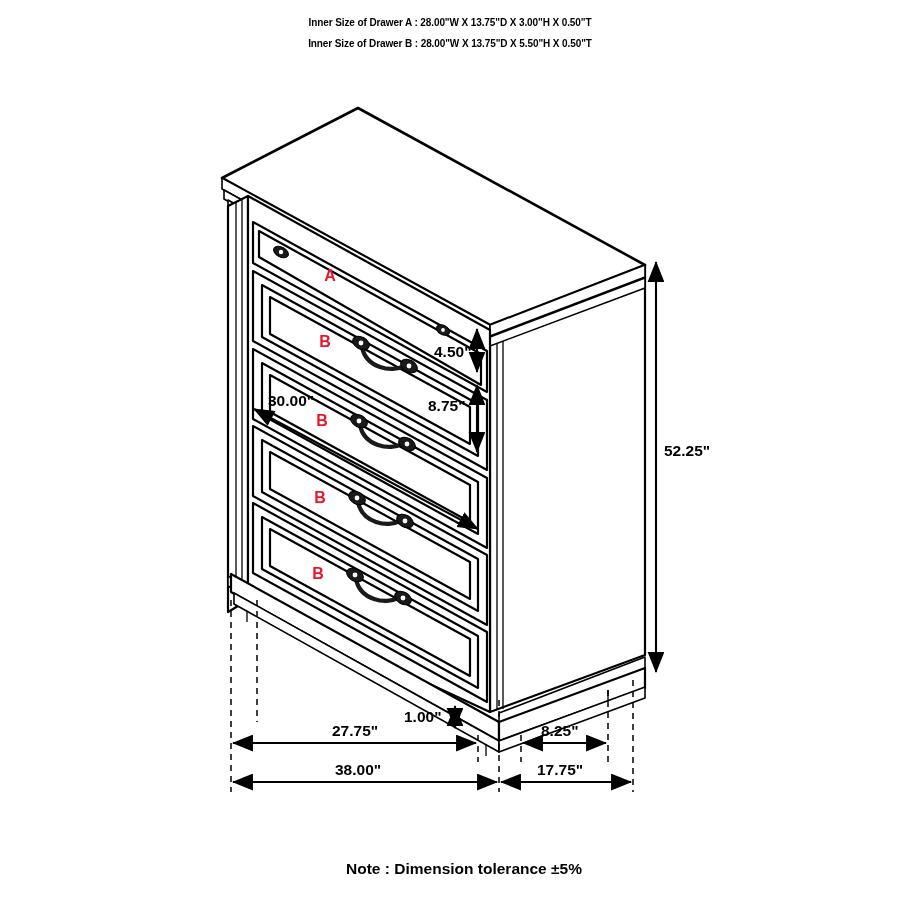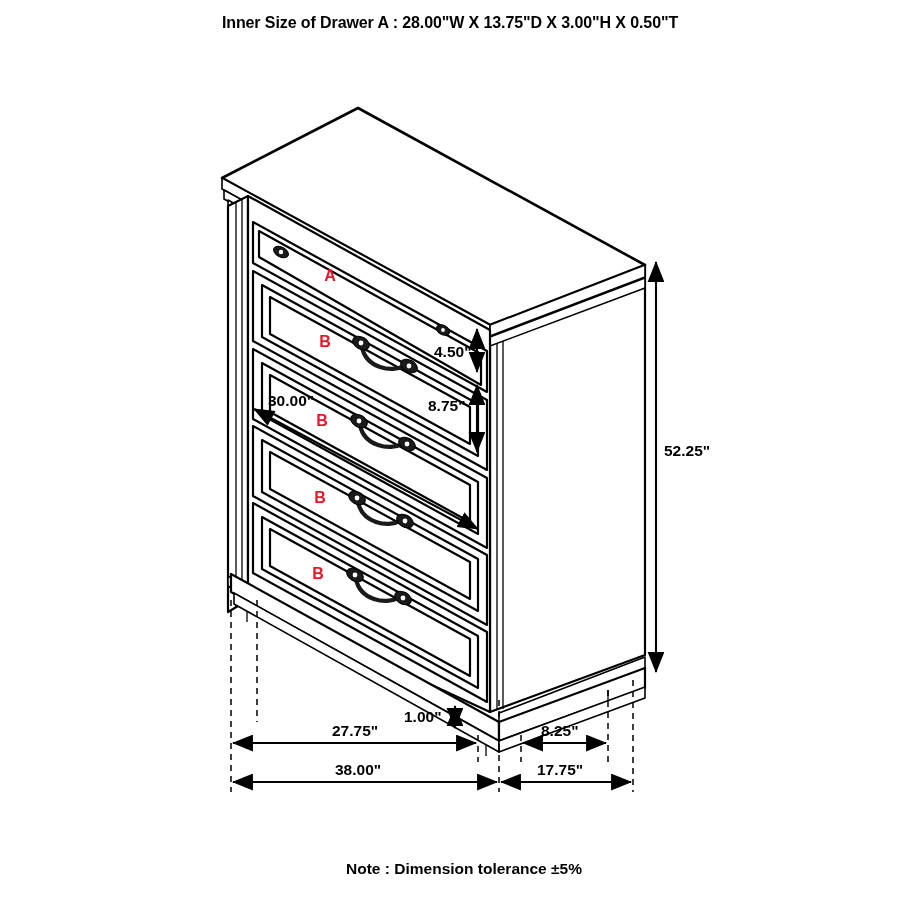--- a/index.html
+++ b/index.html
@@ -11,21 +11,21 @@
     position:relative;
     overflow:hidden;
   }
   .sheet{position:relative;width:900px;height:900px;background:#fff;}
 
   .header{
     position:absolute;left:0;top:12px;width:900px;
     text-align:center;
   }
   .header .line{
-    font-size:16px;
+    font-size:10px;
     font-weight:bold;
     letter-spacing:-0.1px;
     line-height:21px;
     white-space:nowrap;
   }
 
   .note{
     position:absolute;left:0;top:860px;width:900px;
     text-align:center;
     font-size:15.5px;font-weight:bold;
@@ -55,20 +55,21 @@
     text-anchor:middle;
   }
 </style>
 </head>
 <body>
 
 <div class="sheet">
 
   <div class="header">
     <div class="line">Inner Size of Drawer A : 28.00"W X 13.75"D X 3.00"H X 0.50"T</div>
+    <div class="line">Inner Size of Drawer B : 28.00"W X 13.75"D X 5.50"H X 0.50"T</div>
   </div>
 
   <svg class="drawing" viewBox="0 0 900 900">
 
     <g>
       <polygon class="face" points="490,325 645,265 645,655 490,712"></polygon>
       <polyline class="thin" points="497,327 497,710"></polyline>
       <polyline class="thin" points="503,326 503,709"></polyline>
     </g>
 

